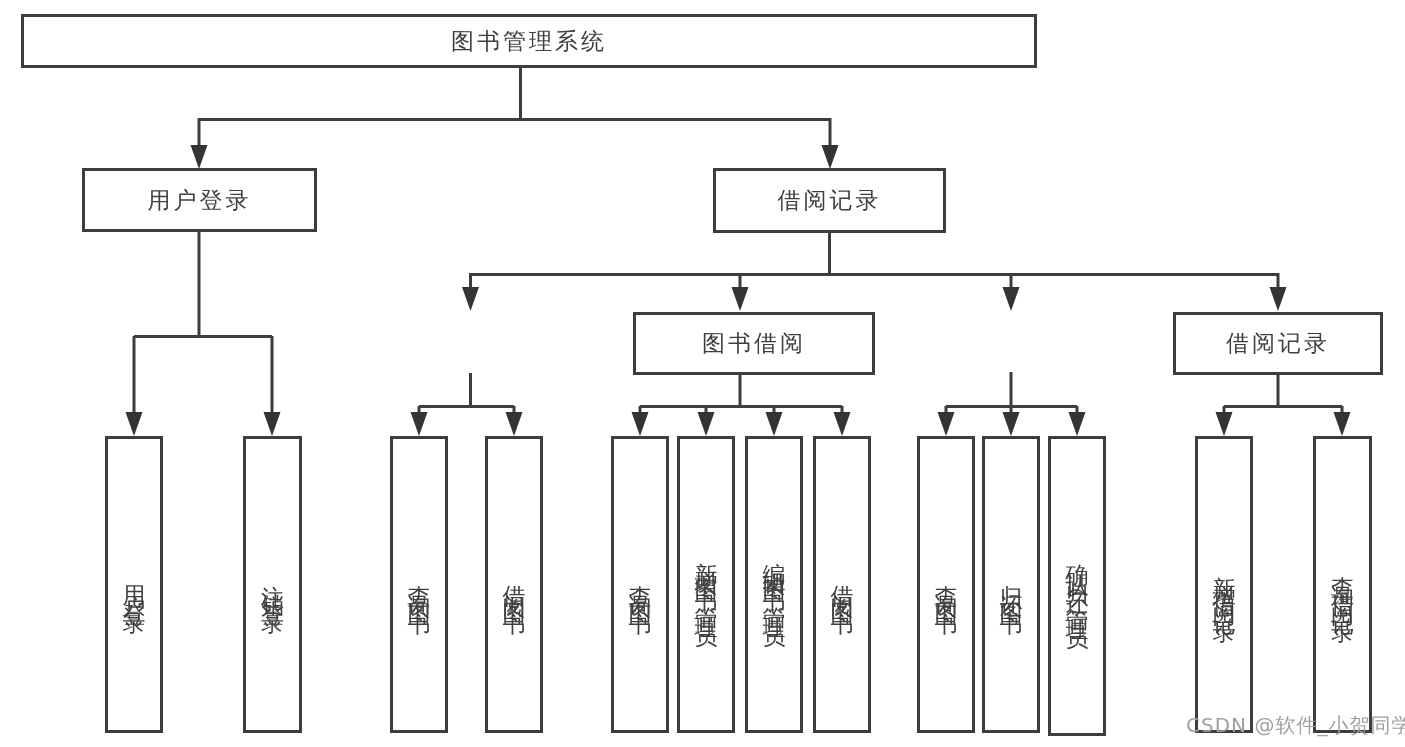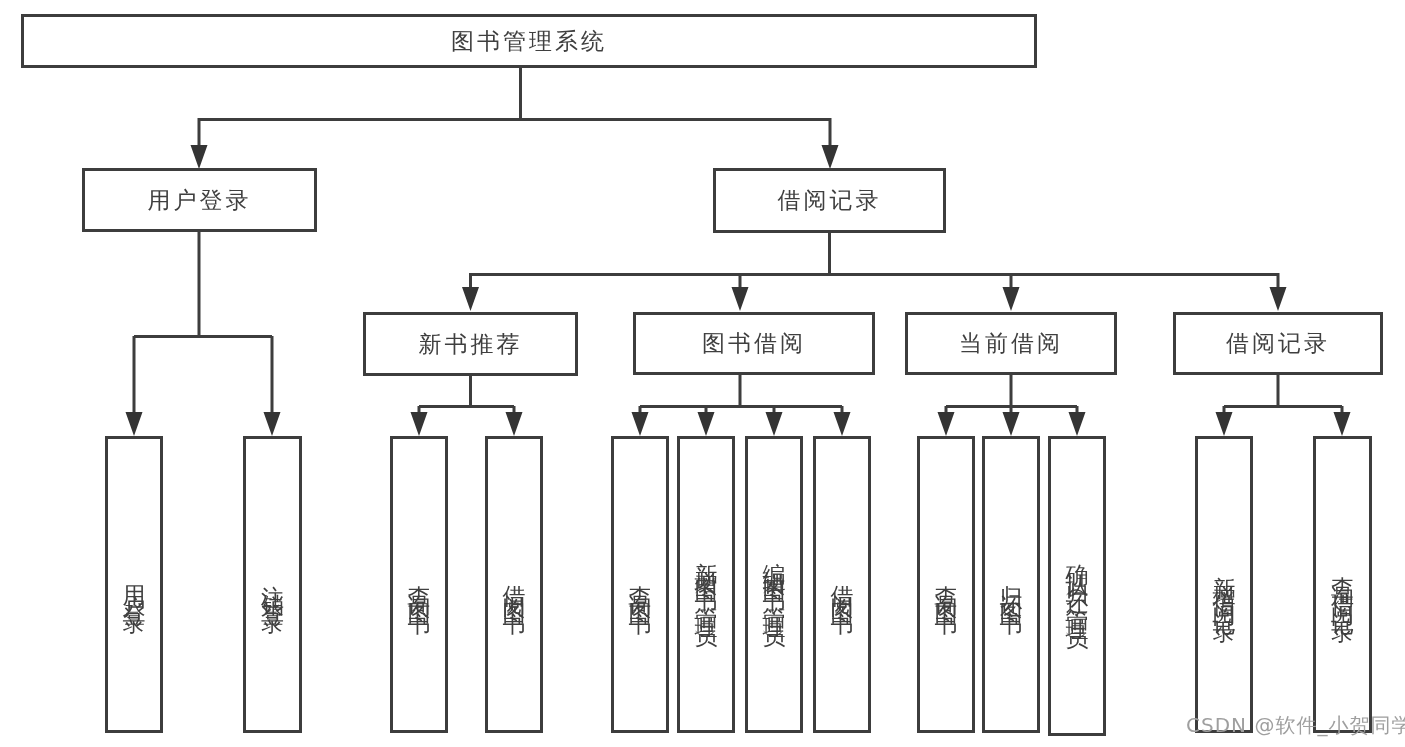--- a/index.html
+++ b/index.html
@@ -94,28 +94,22 @@
     <span>图书管理系统</span>
   </div>
 
   <div class="node h" style="left:82px;top:168px;width:235px;height:64px">
     <span>用户登录</span>
   </div>
   <div class="node h" style="left:713px;top:168px;width:233px;height:65px">
     <span>借阅记录</span>
   </div>
 
-  <div class="node h" style="left:363px;top:312px;width:215px;height:64px">
-    <span>新书推荐</span>
-  </div>
   <div class="node h" style="left:633px;top:312px;width:242px;height:63px">
     <span>图书借阅</span>
-  </div>
-  <div class="node h" style="left:905px;top:312px;width:212px;height:63px">
-    <span>当前借阅</span>
   </div>
   <div class="node h" style="left:1173px;top:312px;width:210px;height:63px">
     <span>借阅记录</span>
   </div>
 
   <div class="node v" style="left:105px;top:436px;width:58px;height:297px">
     <span>用户登录</span>
   </div>
   <div class="node v" style="left:243px;top:436px;width:59px;height:297px">
     <span>注销登录</span>

